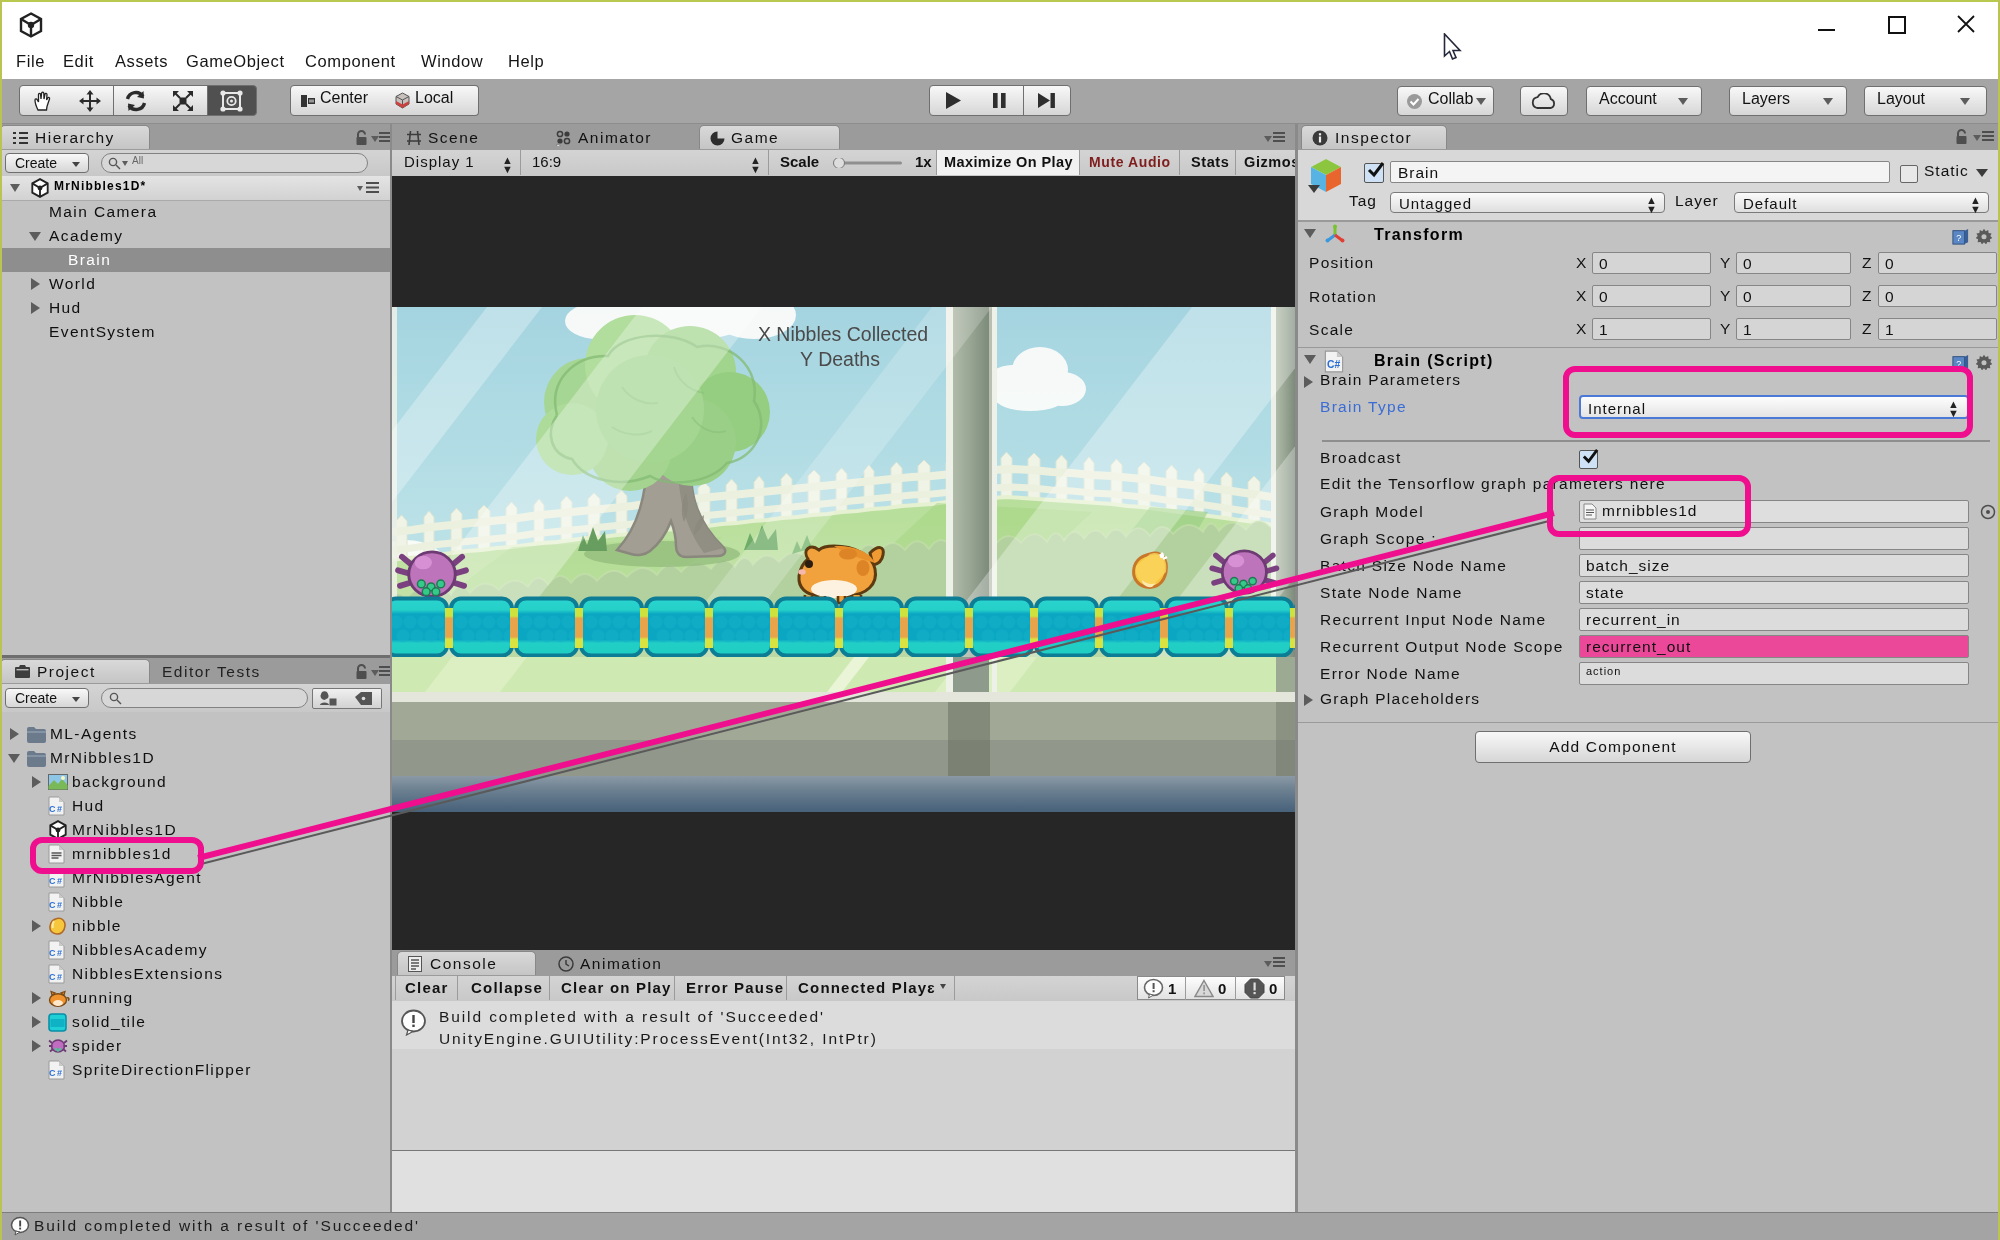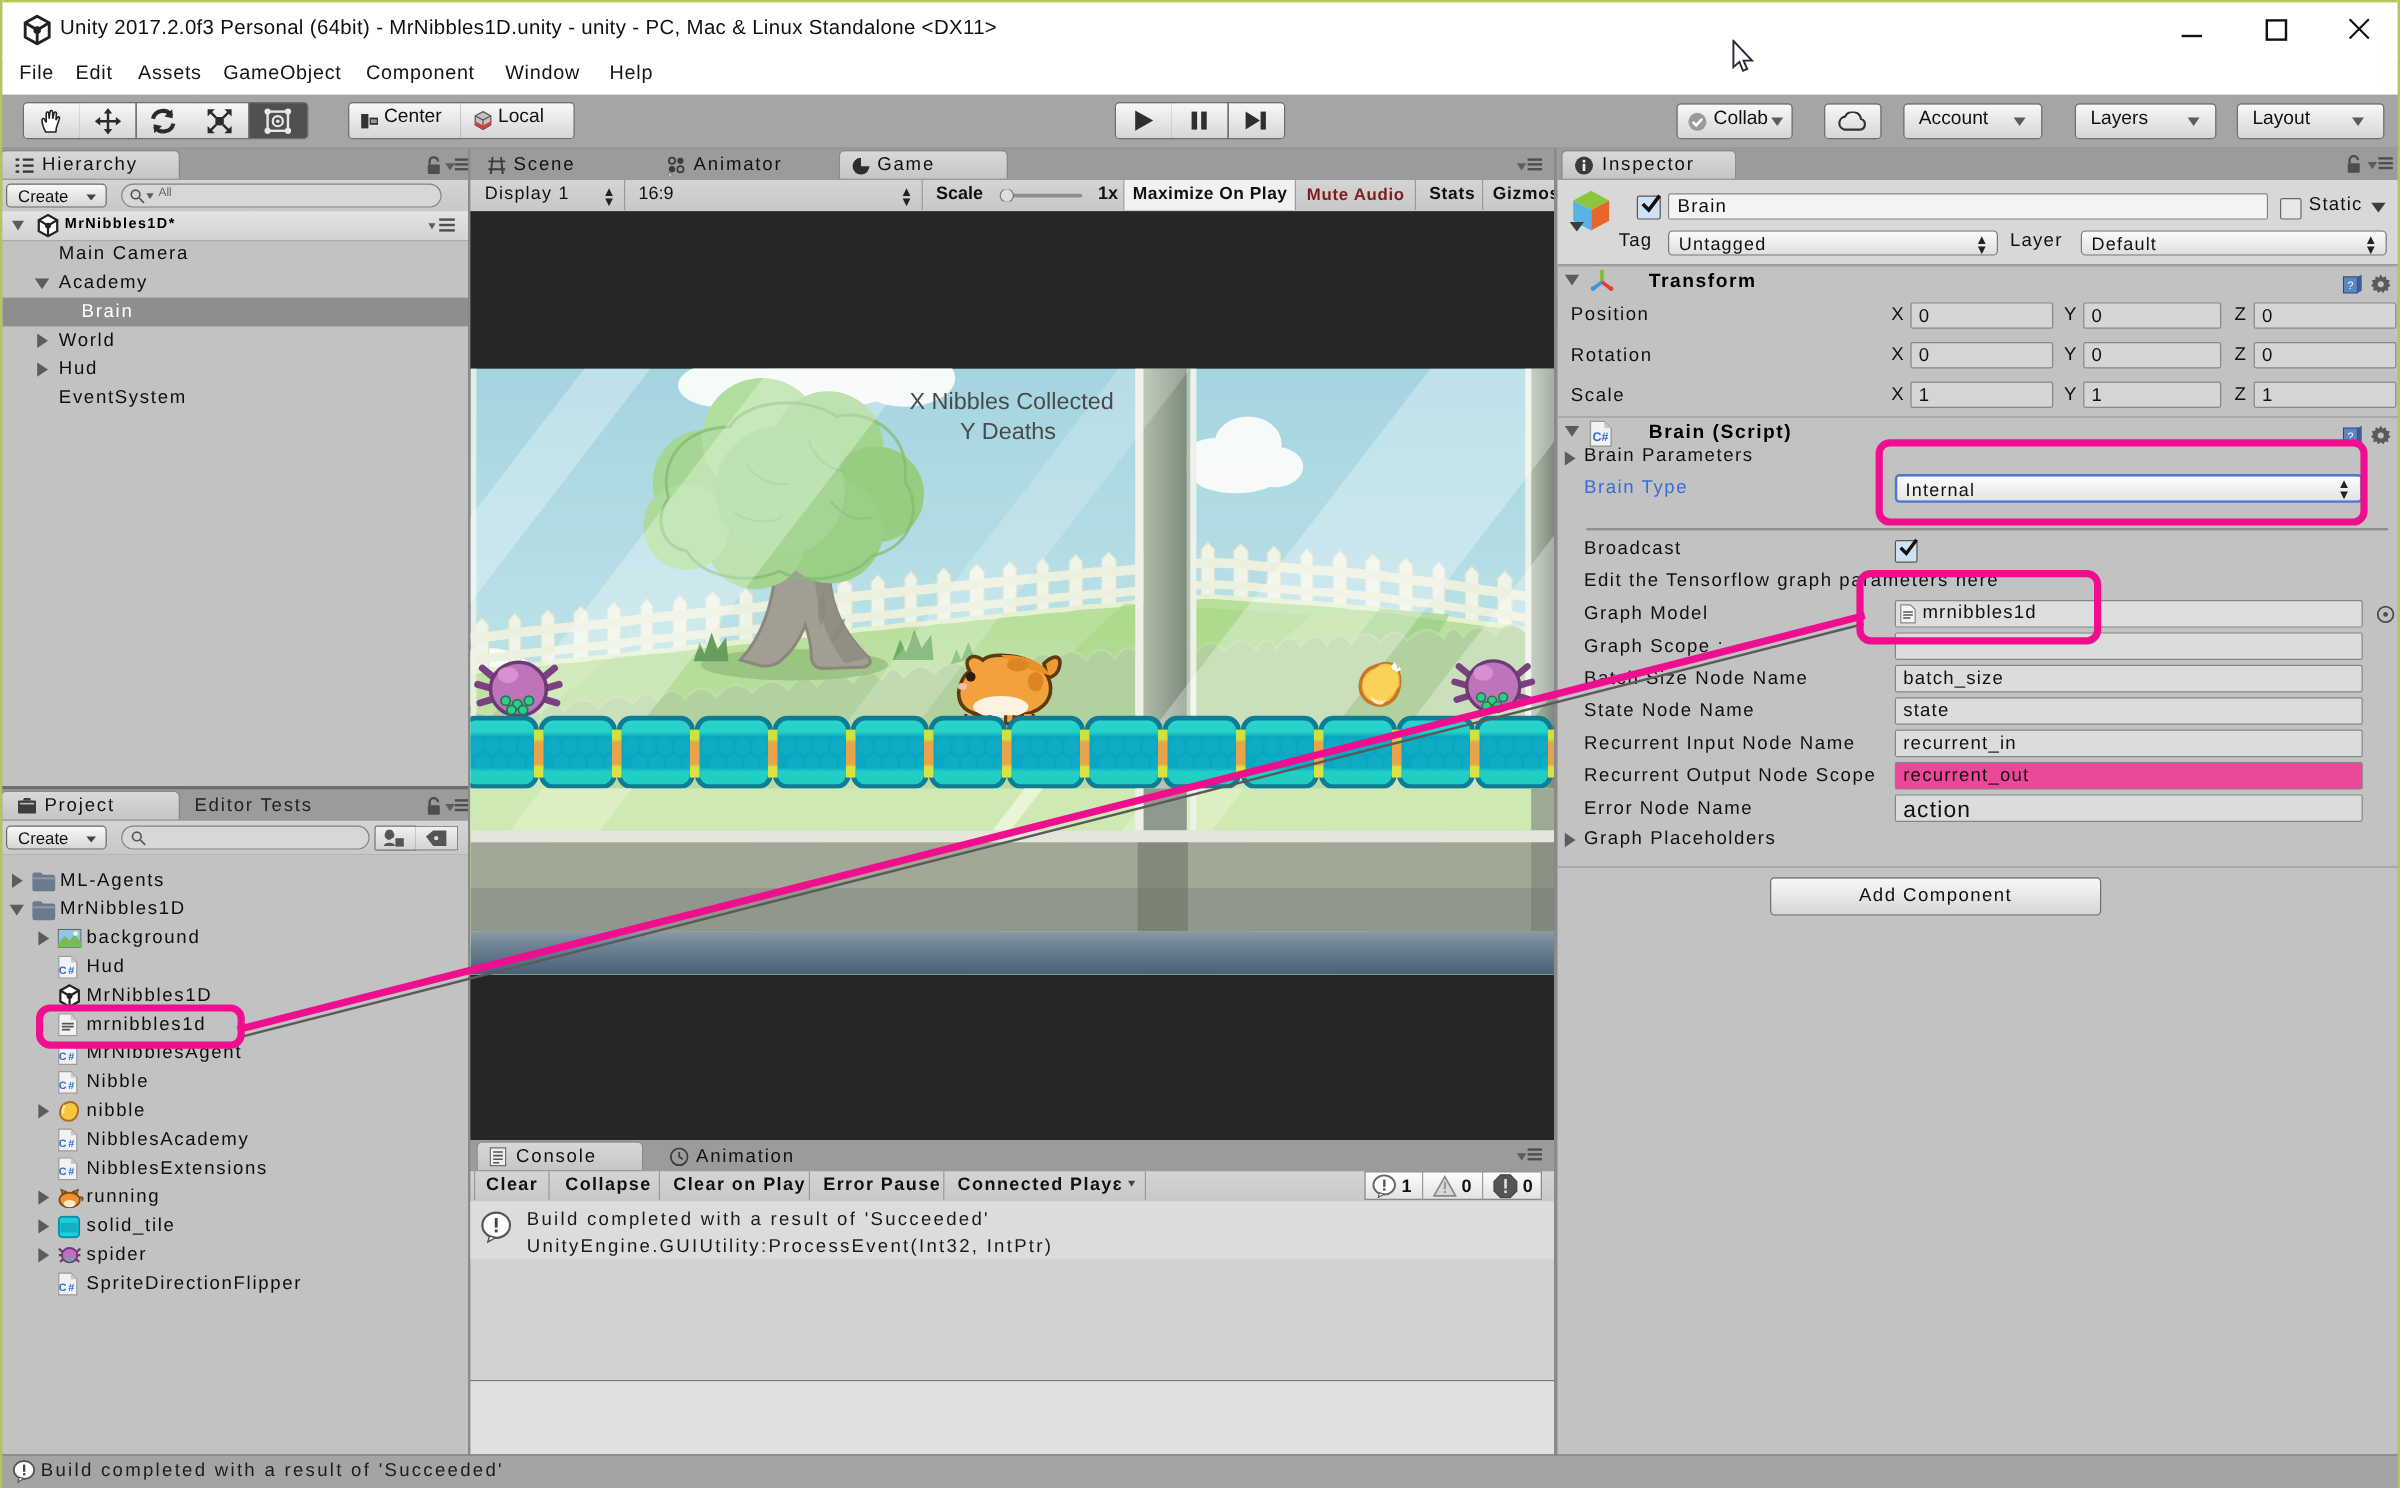--- a/index.html
+++ b/index.html
@@ -24,21 +24,20 @@
 </head>
 <body>
 <div id="win">
 
   <div class="abs" style="left:-2px;top:0;width:2000px;height:47px;background:#fff;border-top:2px solid #b9c94f"></div>
   <svg class="abs" style="left:16px;top:12px" width="26" height="26" viewBox="0 0 26 26">
 <path d="M13 1.5 L23 7 L23 19 L13 24.5 L3 19 L3 7 Z" fill="#fff" stroke="#222" stroke-width="2.4"></path>
 <path d="M13 24.5 L13 13 M3 7 L13 13 M23 7 L13 13" stroke="#222" stroke-width="2.4"></path>
 <circle cx="13" cy="13" r="3.2" fill="#222"></circle>
 </svg>
-  <div class="abs" style="left:48px;top:13px;font-size:17px;letter-spacing:0.3px;color:#111">Unity 2017.2.0f3 Personal (64bit) - MrNibbles1D.unity - unity - PC, Mac &amp; Linux Standalone &lt;DX11&gt;</div>
   <div class="abs" style="left:1816px;top:29px;width:17px;height:2px;background:#111"></div>
   <div class="abs" style="left:1886px;top:16px;width:14px;height:14px;border:2px solid #111"></div>
   <svg class="abs" style="left:1955px;top:15px" width="18" height="18" viewBox="0 0 18 18">
       <path d="M1 1 L17 17 M17 1 L1 17" stroke="#111" stroke-width="1.8"></path>
     </svg>
 
   <div class="abs" style="left:-2px;top:47px;width:2000px;height:32px;background:#fff"></div>
   <div class="abs" style="top:52px;left:14px;font-size:16.5px;letter-spacing:0.6px;color:#151515">File</div>
   <div class="abs" style="top:52px;left:61px;font-size:16.5px;letter-spacing:0.6px;color:#151515">Edit</div>
   <div class="abs" style="top:52px;left:113px;font-size:16.5px;letter-spacing:0.6px;color:#151515">Assets</div>
@@ -1013,21 +1012,21 @@
   <div class="ilabel" style="left:1318px;top:611px">Recurrent Input Node Name</div>
   <div class="field" style="left:1577px;top:608px;width:390px;height:23px;background:#dcdcdc">
       <span style="position:absolute;left:6px;top:2px;font-size:15.5px;letter-spacing:1px">recurrent_in</span>
     </div>
   <div class="ilabel" style="left:1318px;top:638px">Recurrent Output Node Scope</div>
   <div class="field" style="left:1577px;top:635px;width:390px;height:23px;background:#ec4899">
       <span style="position:absolute;left:6px;top:2px;font-size:15.5px;letter-spacing:1px">recurrent_out</span>
     </div>
   <div class="ilabel" style="left:1318px;top:665px">Error Node Name</div>
   <div class="field" style="left:1577px;top:662px;width:390px;height:23px;background:#dcdcdc">
-      <span style="position:absolute;left:6px;top:2px;font-size:19px;letter-spacing:1px">action</span>
+      <span style="position:absolute;left:6px;top:2px;font-size:11px;letter-spacing:1px">action</span>
     </div>
   <div class="arr arr-r" style="left:1302px;top:694px"></div>
   <div class="ilabel" style="left:1318px;top:690px">Graph Placeholders</div>
   <div class="abs" style="left:1296px;top:722px;width:706px;height:1px;background:#999"></div>
   <div class="btn" style="left:1473px;top:731px;width:276px;height:32px">
       <span style="position:absolute;left:0;right:0;top:6px;text-align:center;font-size:15.5px;letter-spacing:1.2px">Add Component</span>
     </div>
 
   <div class="abs" style="left:-2px;top:1212px;width:2000px;height:28px;background:#a4a4a4;border-top:1px solid #7d7d7d"></div>
   <svg class="abs" style="left:8px;top:1216px" width="20" height="20" viewBox="0 0 20 20">

